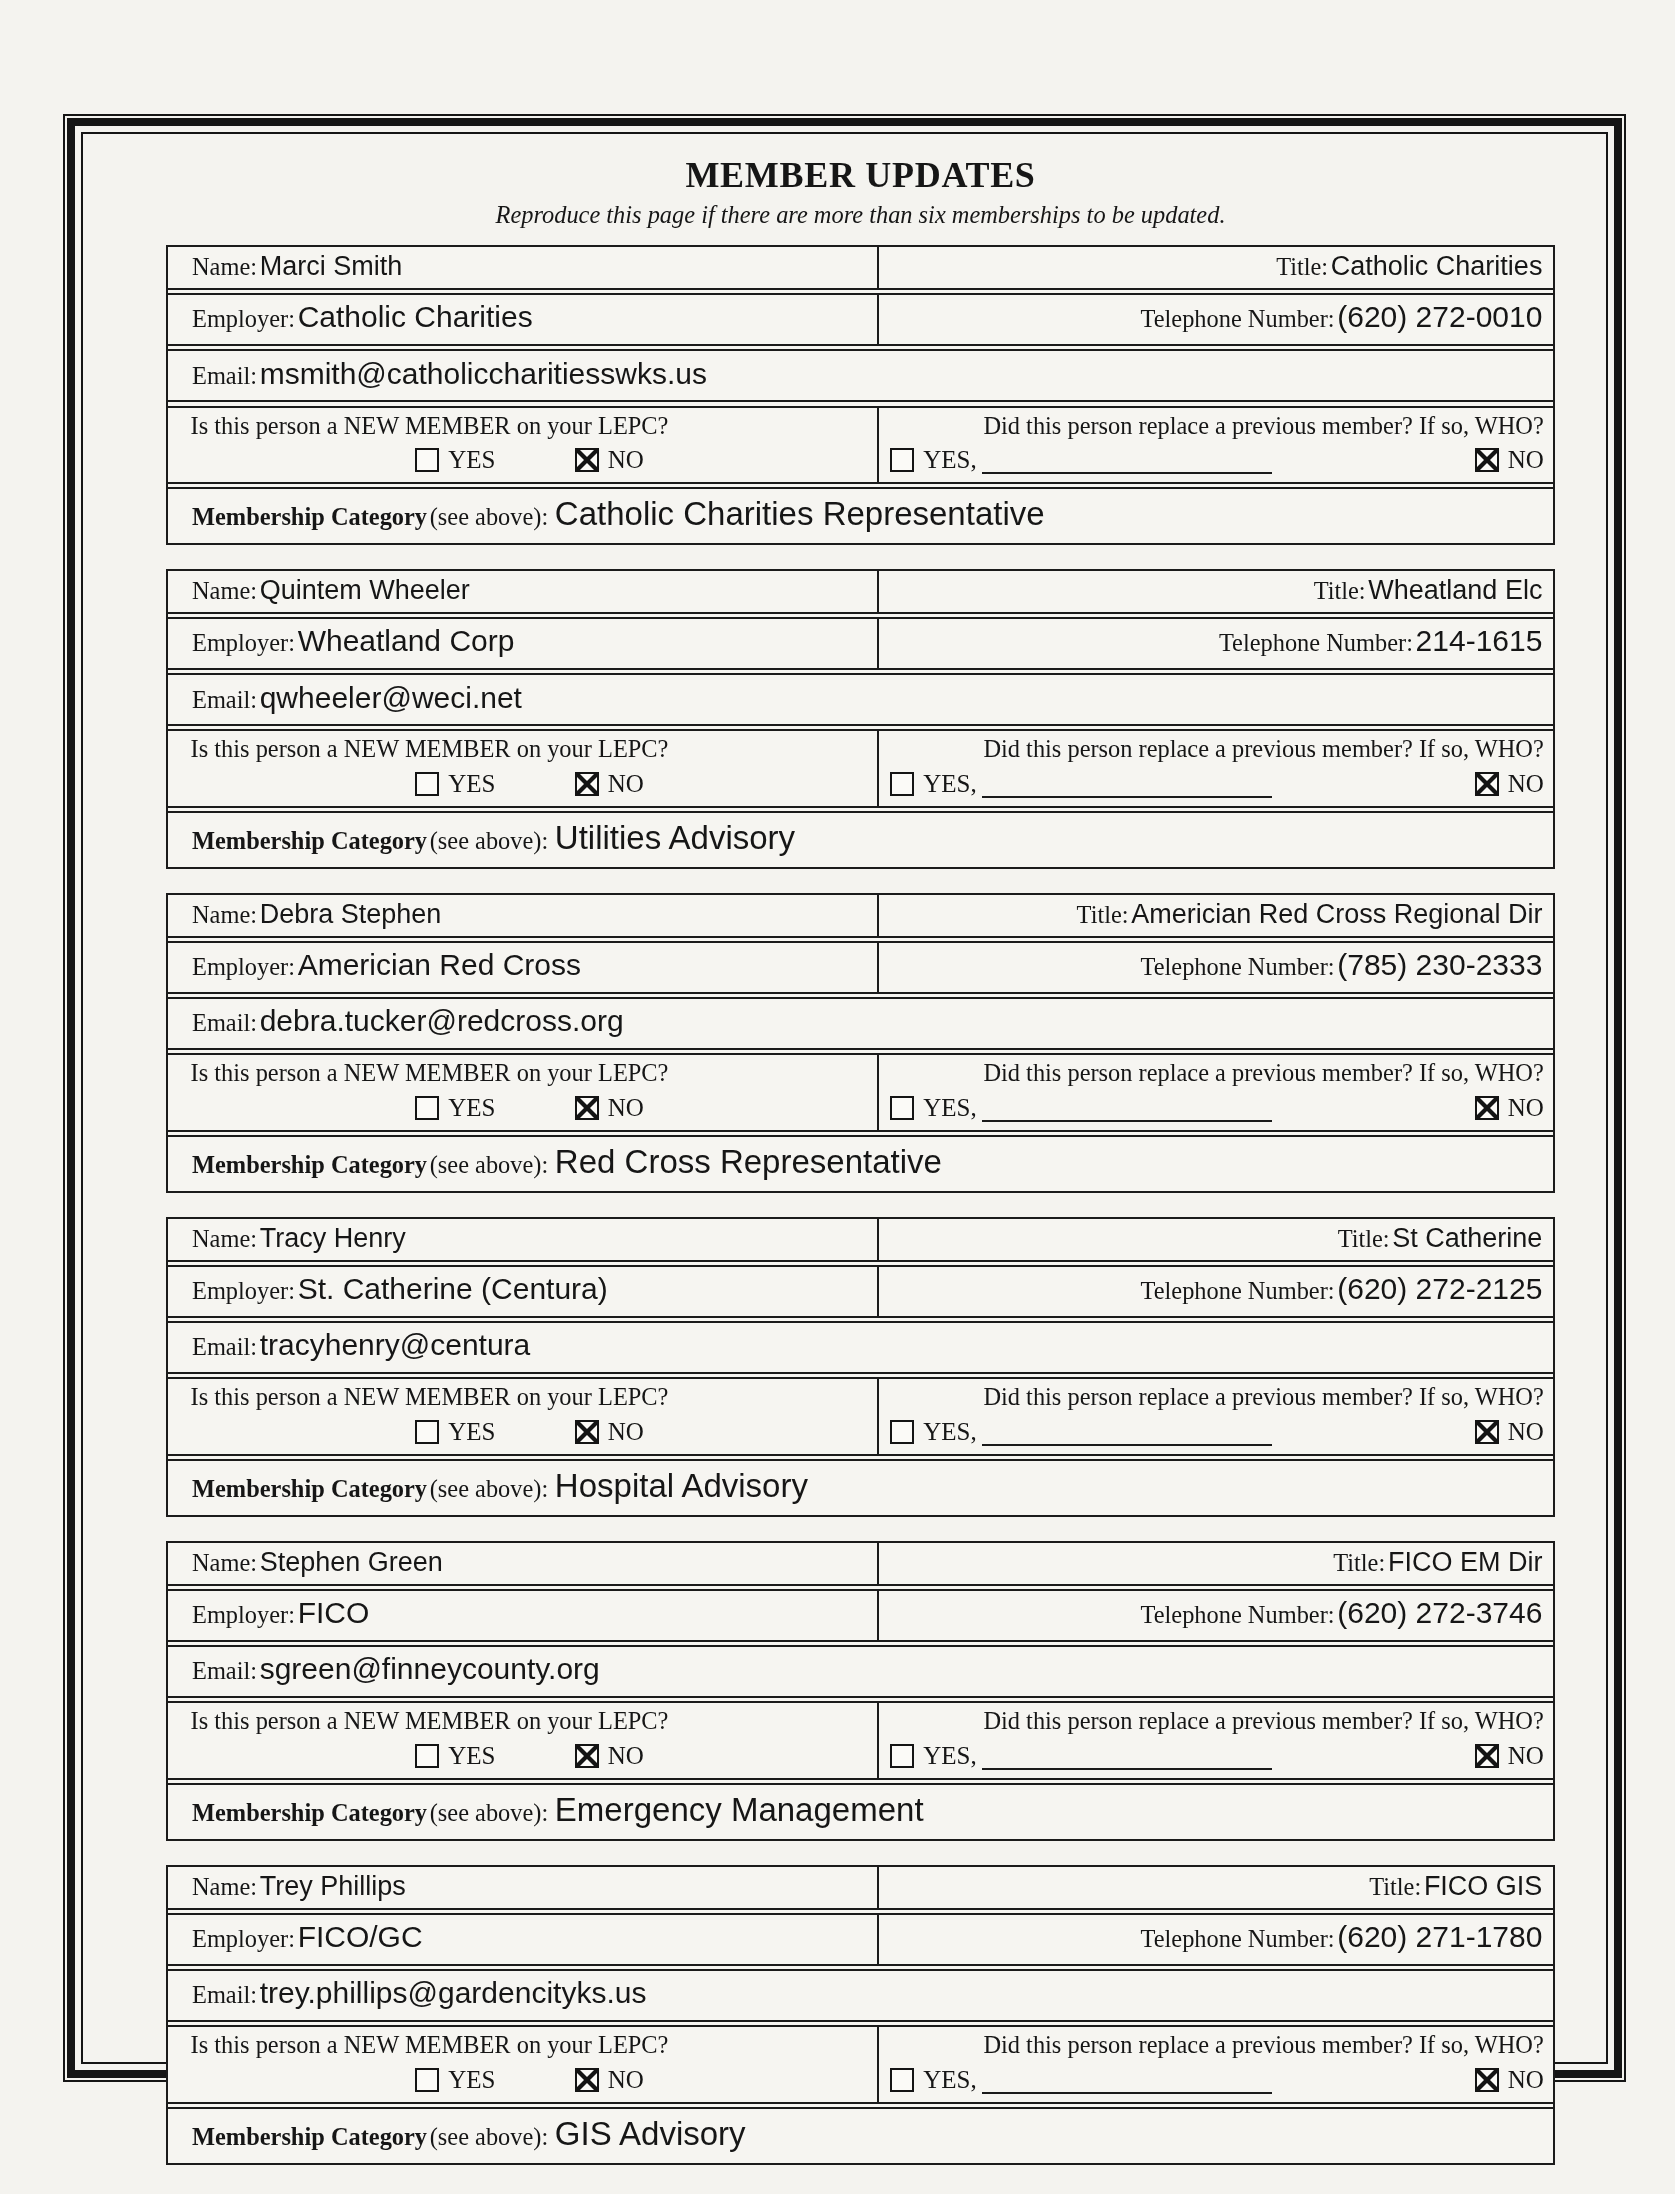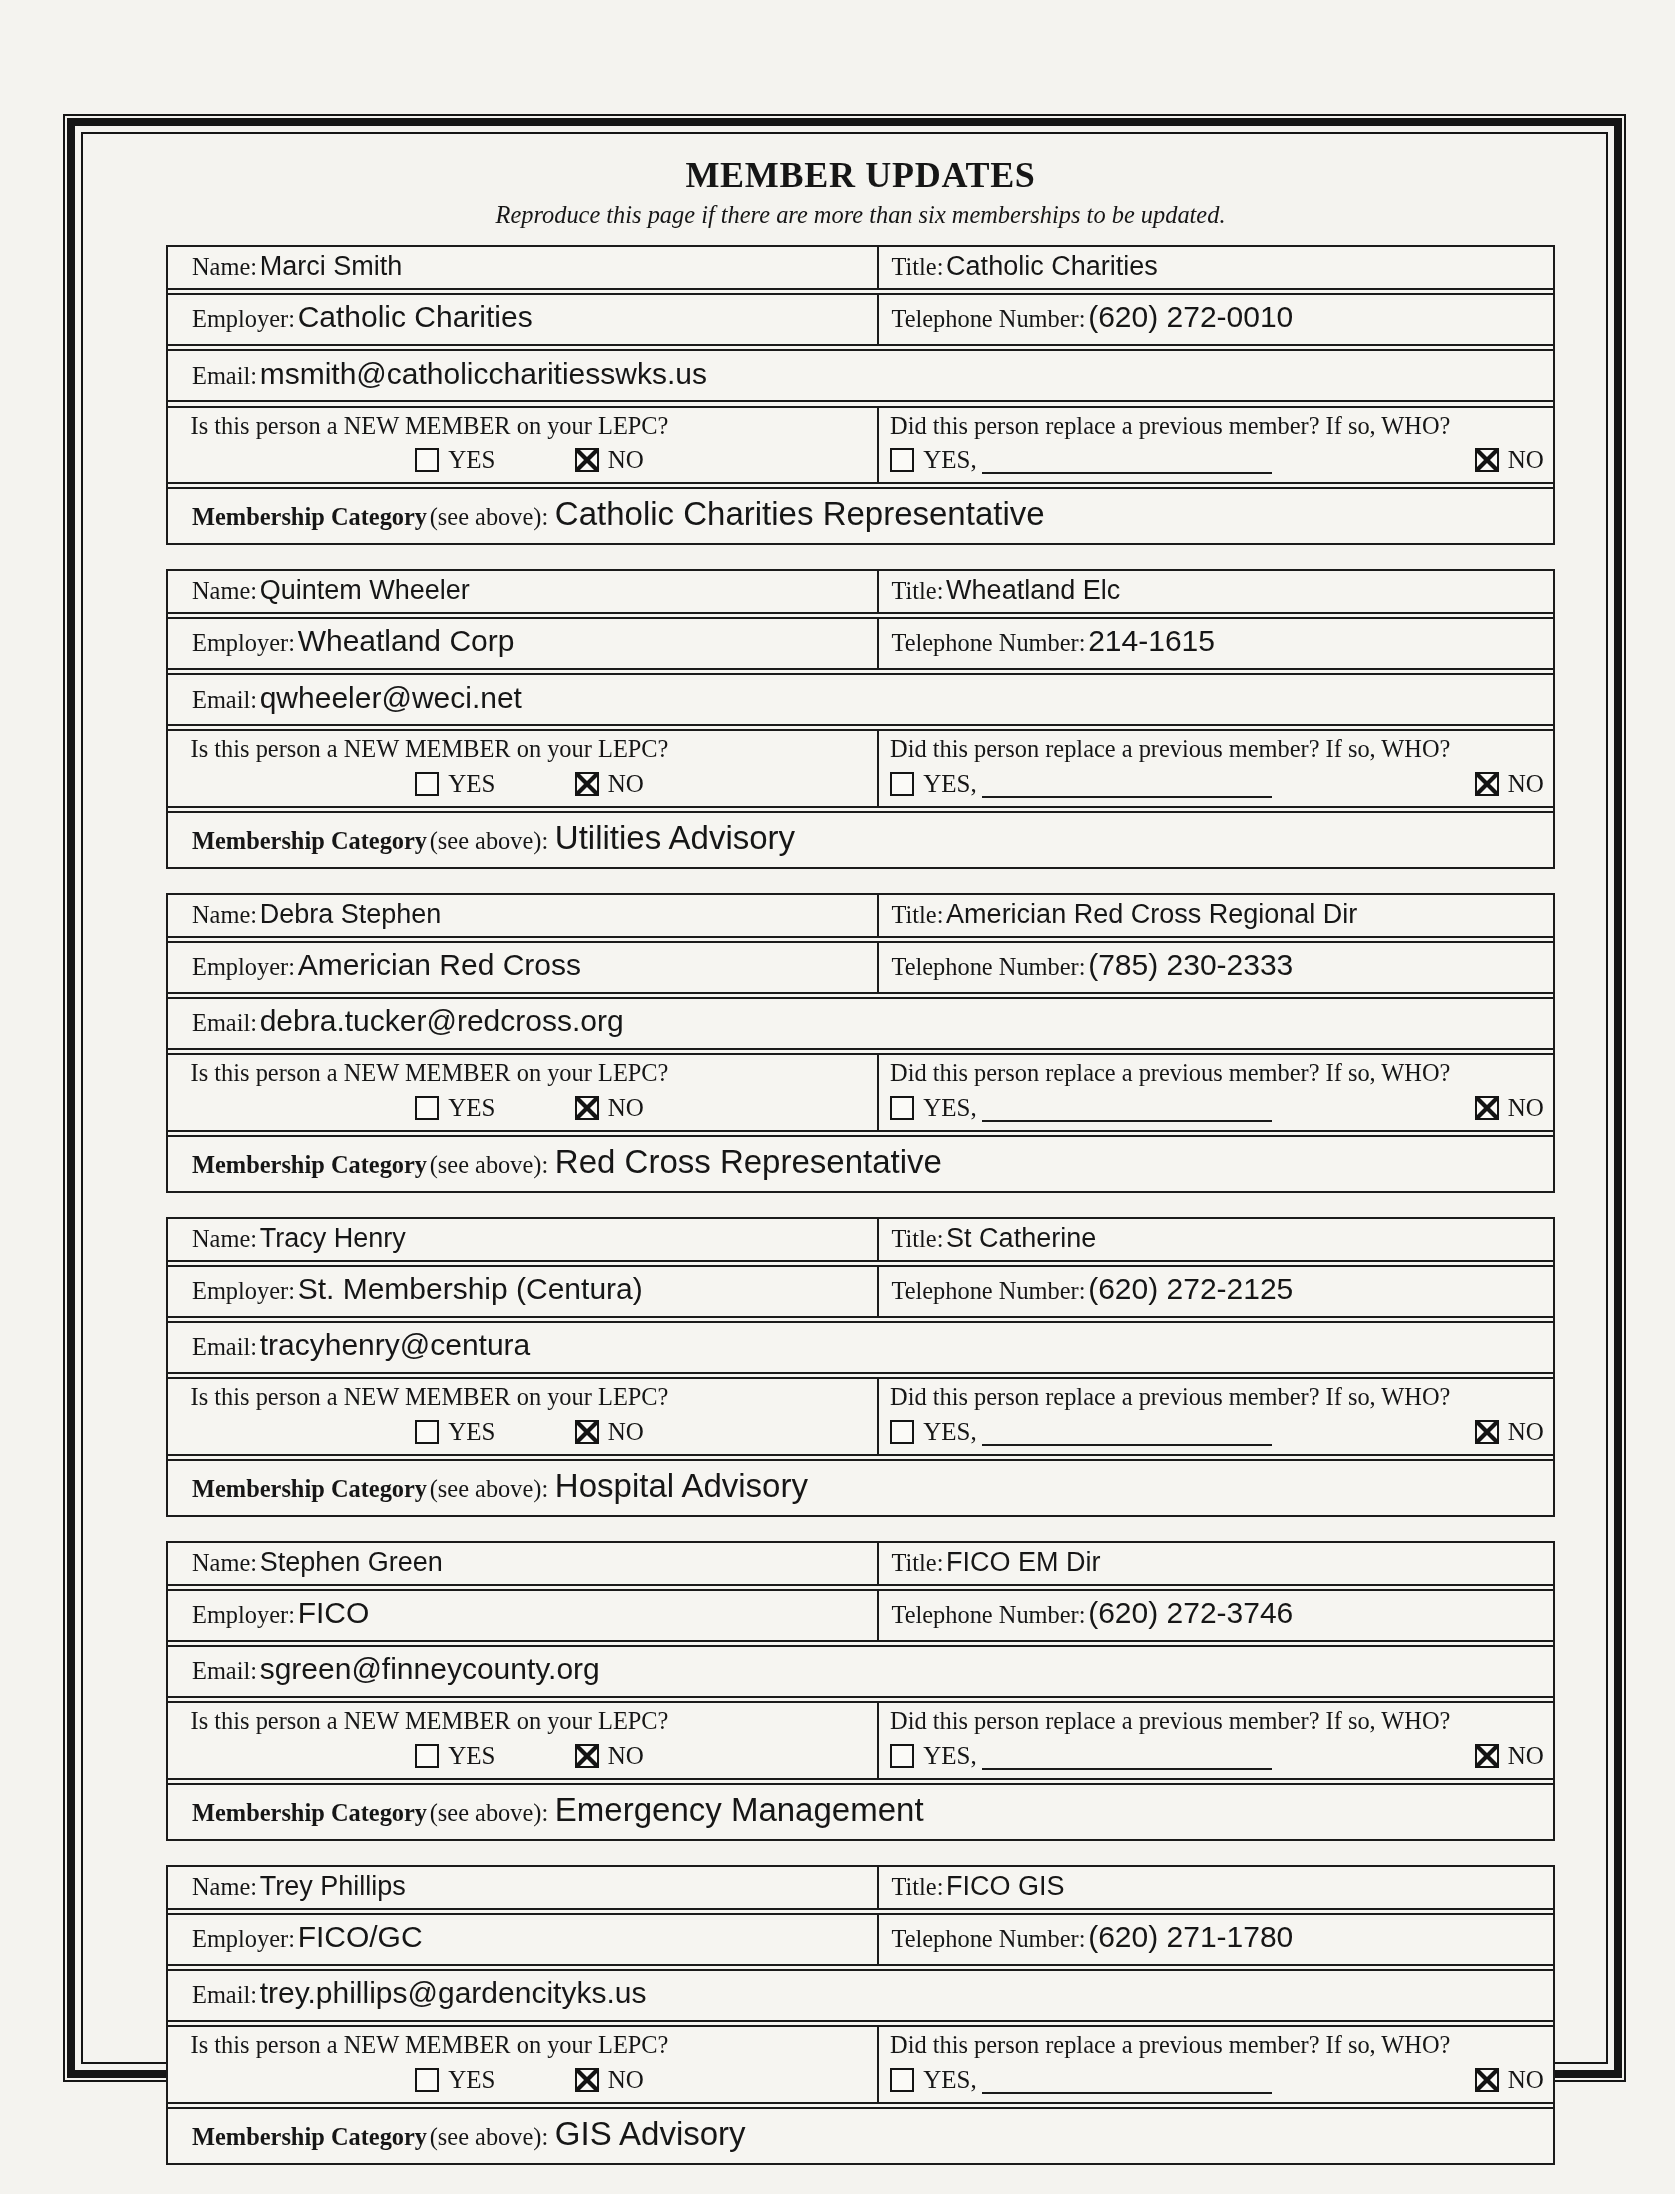--- a/index.html
+++ b/index.html
@@ -36,21 +36,21 @@
   }
   
   .block{
     border:2px solid #1b1b1b;
     margin-bottom:24px;
     background:#f6f5f1;
   }
   .row{display:flex;align-items:stretch;padding-left:12px;}
   .cell{box-sizing:border-box;}
   .cell.l{width:50.8%;}
-  .cell.r{width:49.2%;border-left:2px solid #1b1b1b;}
+  .cell.r{width:49.2%;border-left:2px solid #1b1b1b;text-align:right;}
   .sep{height:3.3px;border-top:2px solid #1b1b1b;border-bottom:2px solid #1b1b1b;}
   .pad-s{padding:4px 10.6px 5.3px 12px;}
   .pad-m{padding:5.3px 10.6px 9.2px 12px;}
   .lbl{font-size:24.4px;white-space:nowrap;}
   .lbl.b{font-weight:bold;}
   .val{
     font-family:"Liberation Sans", sans-serif;
     font-size:27px;line-height:1.15;
   }
   .val.big{font-size:30px;}
@@ -310,21 +310,21 @@
       </div>
       <div class="cell r pad-s">
         <span class="lbl">Title:</span>
         <span class="val">St Catherine</span>
       </div>
     </div>
     <div class="sep"></div>
     <div class="row">
       <div class="cell l pad-m">
         <span class="lbl">Employer:</span>
-        <span class="val big">St. Membership (Centura)</span>
+        <span class="val big">St. Catherine (Centura)</span>
       </div>
       <div class="cell r pad-m">
         <span class="lbl">Telephone Number:</span>
         <span class="val big">(620) 272-2125</span>
       </div>
     </div>
     <div class="sep"></div>
     <div class="row">
       <div class="cell pad-m" style="width:100%">
         <span class="lbl">Email:</span>

